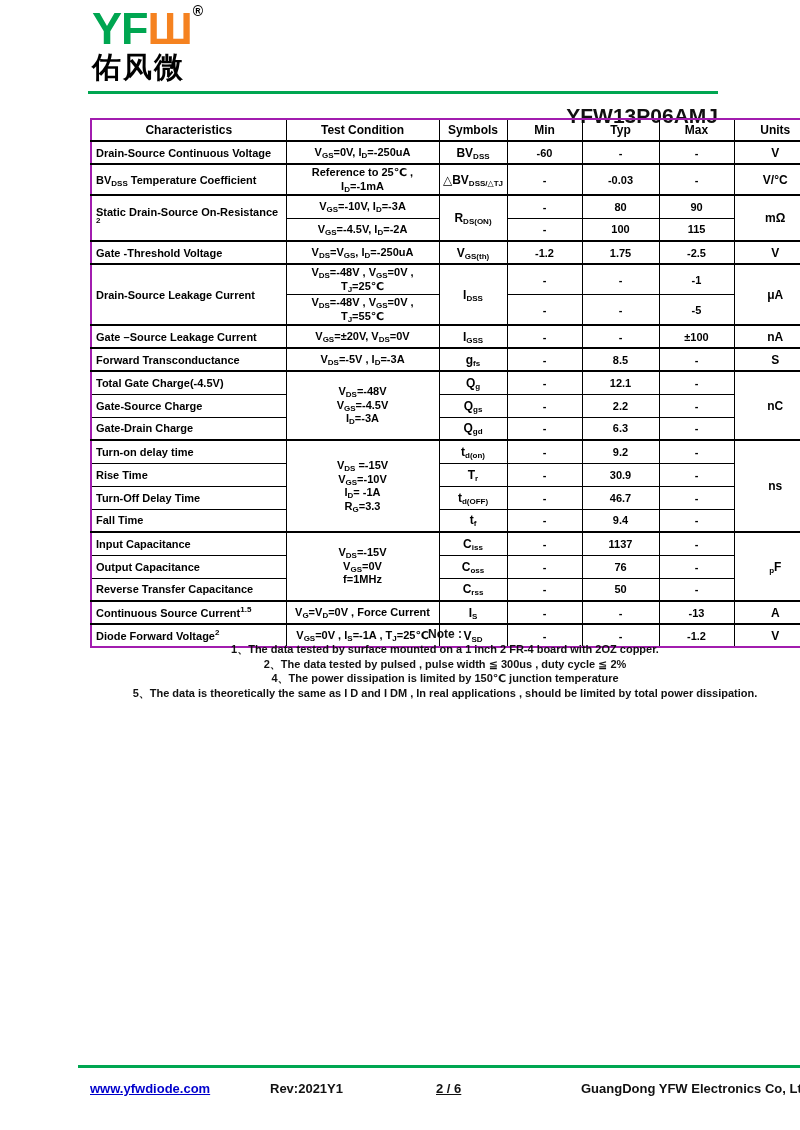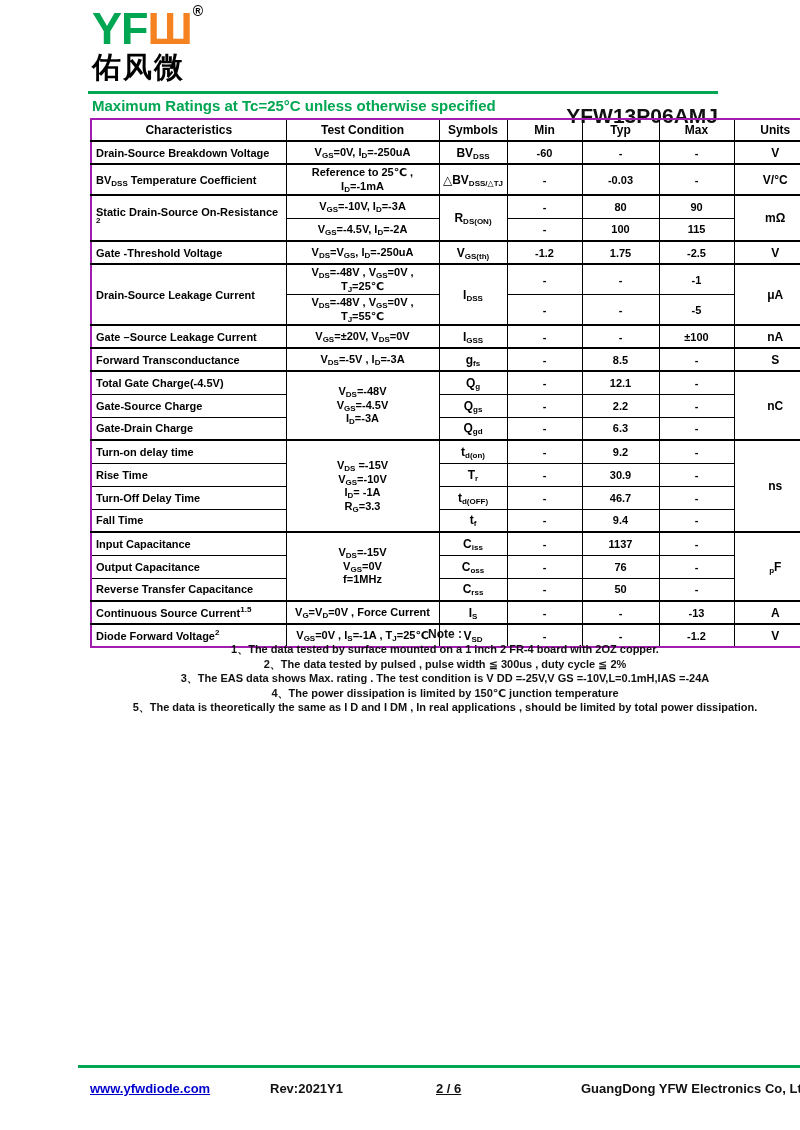--- a/index.html
+++ b/index.html
@@ -53,21 +53,20 @@
 
 <div class="page">
 
   <div class="logo">
     <span class="logo-latin"><span class="logo-yf">YF</span><span class="logo-w">Ш</span><span class="logo-reg">®</span></span>
     <div class="logo-cn">佑风微</div>
   </div>
 
   <div class="part-number">YFW13P06AMJ</div>
   <div class="header-rule"></div>
-  <div class="section-title">Maximum Ratings at Tc=25°C unless otherwise specified</div>
 
   <div class="table-wrap">
     <table>
       <colgroup>
           <col style="width: 195px;">
           <col style="width: 153px;">
           <col style="width: 68px;">
           <col style="width: 75px;">
           <col style="width: 77px;">
           <col style="width: 75px;">
@@ -79,21 +78,21 @@
             <th>Test Condition</th>
             <th>Symbols</th>
             <th>Min</th>
             <th>Typ</th>
             <th>Max</th>
             <th>Units</th>
           </tr>
         </thead>
       <tbody>
           <tr>
-            <td class="left">Drain-Source Breakdown Voltage</td>
+            <td class="left">Drain-Source Continuous Voltage</td>
             <td class="cond">V<sub>GS</sub>=0V, I<sub>D</sub>=-250uA</td>
             <td class="sym">BV<sub>DSS</sub></td>
             <td>-60</td>
             <td>-</td>
             <td>-</td>
             <td class="unit">V</td>
           </tr>
           <tr class="gs">
             <td class="left">BV<sub>DSS</sub> Temperature Coefficient</td>
             <td class="cond">Reference to 25℃ , I<sub>D</sub>=-1mA</td>
@@ -255,21 +254,20 @@
             <td class="unit">V</td>
           </tr>
         </tbody>
     </table>
   </div>
 
   <div class="notes">
     <div class="note-title">Note :</div>
     <div class="note-item">1、The data tested by surface mounted on a 1 inch 2 FR-4 board with 2OZ copper.</div>
     <div class="note-item">2、The data tested by pulsed , pulse width ≦ 300us , duty cycle ≦ 2%</div>
-    <div class="note-item">3、The EAS data shows Max. rating . The test condition is V DD =-25V,V GS =-10V,L=0.1mH,IAS =-24A</div>
     <div class="note-item">4、The power dissipation is limited by 150℃ junction temperature</div>
     <div class="note-item">5、The data is theoretically the same as I D and I DM , In real applications , should be limited by total power dissipation.</div>
   </div>
 
   <div class="footer-rule"></div>
   <a class="footer-item footer-website">www.yfwdiode.com</a>
   <div class="footer-item footer-rev">Rev:2021Y1</div>
   <div class="footer-item footer-page">2 / 6</div>
   <div class="footer-item footer-company">GuangDong YFW Electronics Co, Ltd.</div>
 

